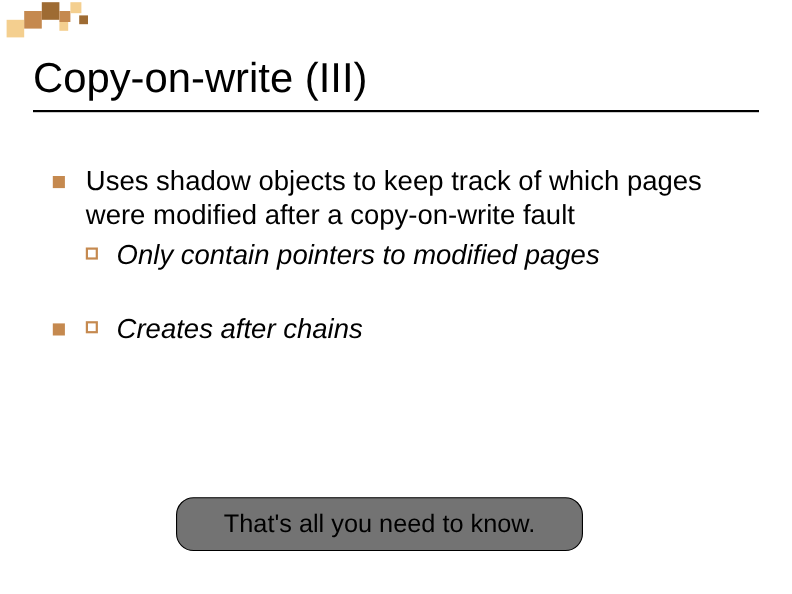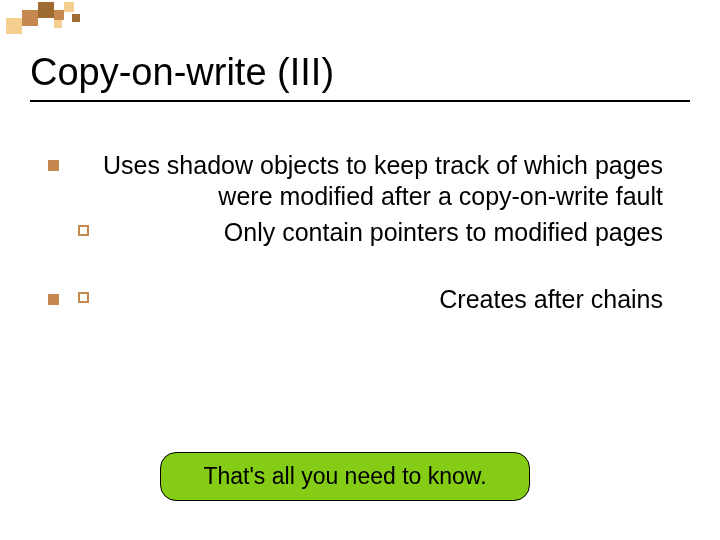--- a/index.html
+++ b/index.html
@@ -42,21 +42,20 @@
   }
   .rule {
     height: 0;
     border-bottom: 2px solid #000;
   }
   .body {
     position: absolute;
     left: 48px;
     right: 57px;
     top: 150px;
-    text-align: right;
   }
   .lvl1 {
     position: relative;
     padding-left: 30px;
     font-size: 25px;
     line-height: 1.25;
     margin-bottom: 36px;
   }
   .lvl1 .filled-sq {
     position: absolute;
@@ -65,40 +64,41 @@
     width: 11px;
     height: 11px;
     background: #c5894f;
   }
   .lvl2 {
     position: relative;
     padding-left: 28px;
     margin-top: 4px;
     font-size: 25px;
     line-height: 1.25;
+    font-style: italic;
   }
   .lvl2 .hollow-sq {
     position: absolute;
     left: 0;
     top: 8px;
     width: 11px;
     height: 11px;
     border: 2px solid #c5894f;
     box-sizing: border-box;
     background: #fff;
   }
   .callout {
     position: absolute;
     left: 160px;
     top: 452px;
     width: 370px;
     padding: 10px 16px;
     border: 1px solid #000;
     border-radius: 16px;
-    background: #84cc16;
+    background: #737373;
     font-size: 23px;
     text-align: center;
     box-sizing: border-box;
   }
 </style>
 </head>
 <body>
 
 <div class="slide">
 

